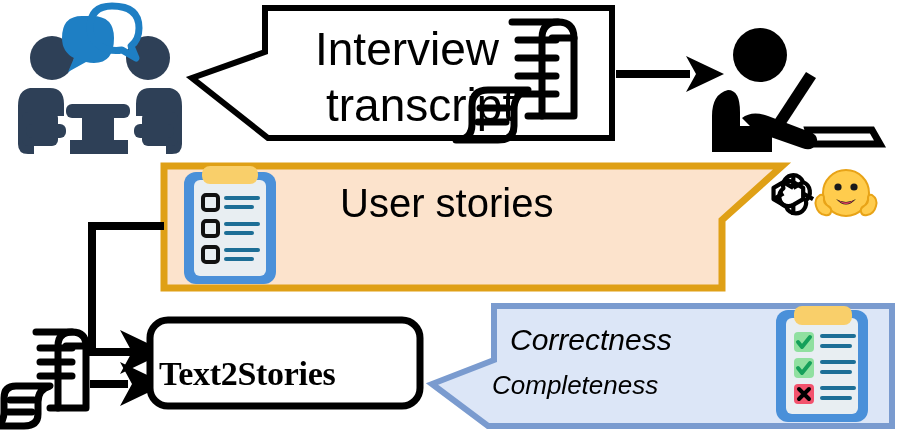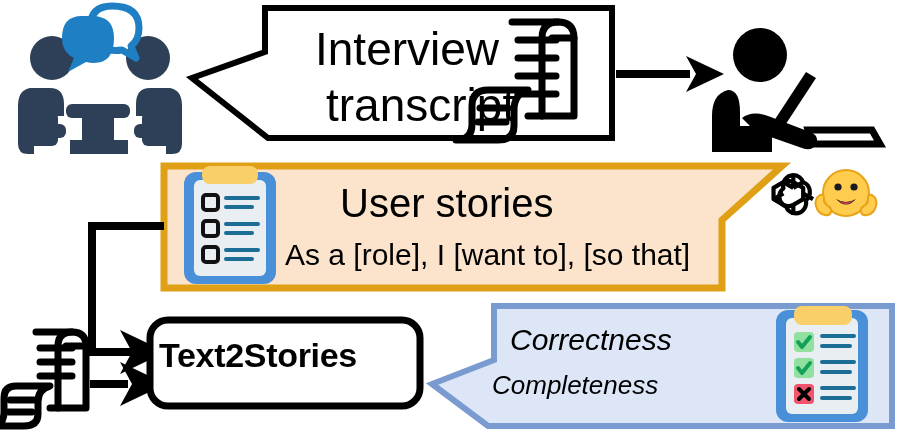--- a/index.html
+++ b/index.html
@@ -47,24 +47,25 @@
     top: 183px;
     font-size: 40px;
   }
   #userstories-template {
     left: 285px;
     top: 240px;
     font-size: 30px;
   }
   #t2s-label {
     left: 159px;
-    top: 338px;
+    top: 357px;
     font-size: 34px;
     font-weight: bold;
     letter-spacing: -0.3px;
+    font-family: Liberation Serif, serif;
   }
   #quality-line1 {
     left: 510px;
     top: 325px;
     font-size: 30px;
     font-style: italic;
   }
   #quality-line2 {
     left: 492px;
     top: 372px;
@@ -213,21 +214,20 @@
       <line x1="822" y1="388" x2="854" y2="388" stroke="#1c6e96" stroke-width="4" stroke-linecap="round"></line>
       <line x1="822" y1="398" x2="850" y2="398" stroke="#1c6e96" stroke-width="4" stroke-linecap="round"></line>
     </g>
   </svg>
 
   <div class="layer">
     <div class="txt" id="transcript-line1">Interview</div>
     <div class="txt" id="transcript-line2">transcript</div>
 
     <div class="txt" id="userstories-title">User stories</div>
-    <div class="txt" id="userstories-template">As a [role], I [want to], [so that]</div>
 
     <div class="txt" id="t2s-label">Text2Stories</div>
 
     <div class="txt" id="quality-line1">Correctness</div>
     <div class="txt" id="quality-line2">Completeness</div>
   </div>
 
 </div>
 
 </body></html>

